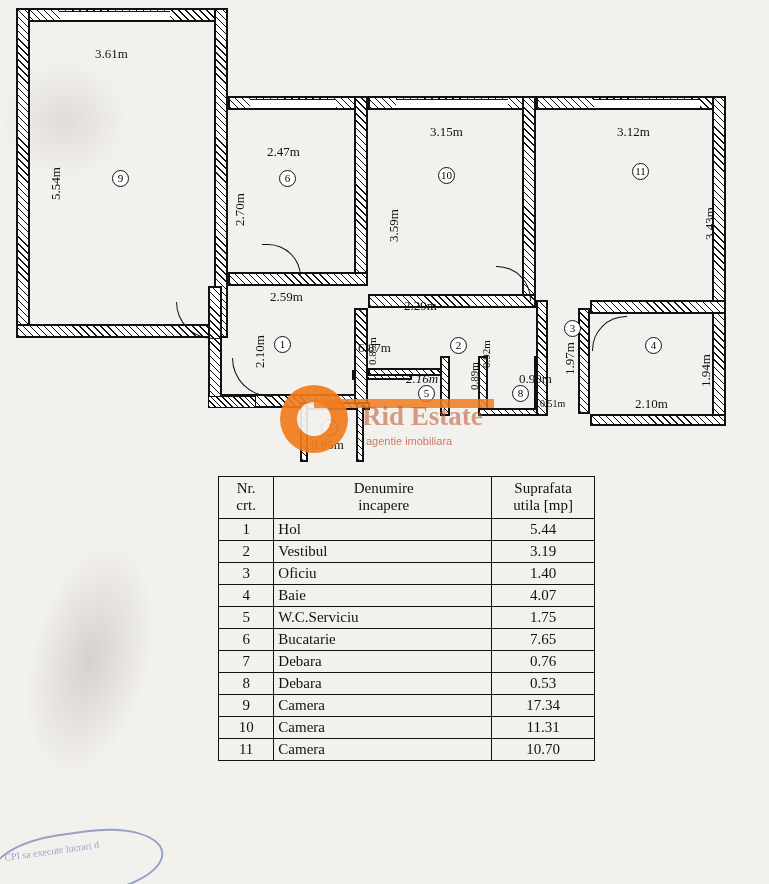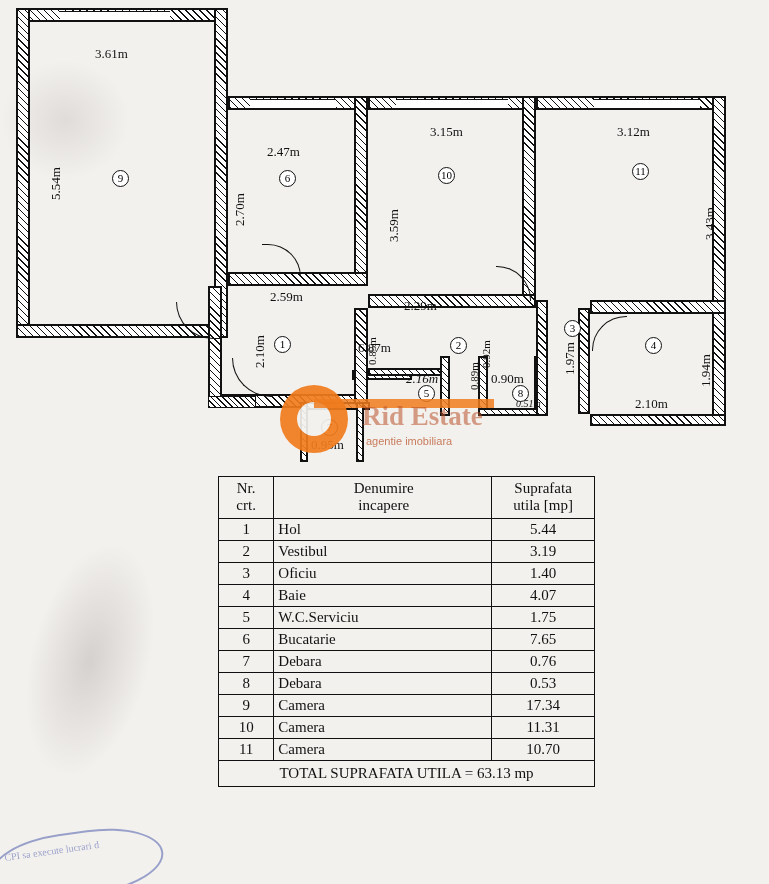--- a/index.html
+++ b/index.html
@@ -124,24 +124,24 @@
     <span class="dim" style="left:617px;top:124px;">3.12m</span>
     <span class="dim v" style="left:702px;top:240px;">3.43m</span>
     <span class="dim" style="left:270px;top:289px;">2.59m</span>
     <span class="dim" style="left:404px;top:298px;">2.29m</span>
     <span class="dim v" style="left:252px;top:368px;">2.10m</span>
     <span class="dim v" style="left:366px;top:365px;font-size:11px;">0.85m</span>
     <span class="dim v" style="left:480px;top:368px;font-size:11px;">0.92m</span>
     <span class="dim" style="left:358px;top:340px;">6.87m</span>
     <span class="dim" style="left:406px;top:371px;font-style:italic;">2.16m</span>
     <span class="dim v" style="left:468px;top:390px;font-size:11px;">0.89m</span>
-    <span class="dim" style="left:491px;top:371px;">0.90m</span>
+    <span class="dim" style="left:519px;top:371px;">0.90m</span>
     <span class="dim v" style="left:562px;top:375px;">1.97m</span>
     <span class="dim v" style="left:698px;top:387px;">1.94m</span>
-    <span class="dim" style="left:516px;top:398px;font-size:10px;font-style:italic;">0.51m</span>
+    <span class="dim" style="left:540px;top:398px;font-size:10px;">0.51m</span>
     <span class="dim" style="left:635px;top:396px;">2.10m</span>
     <span class="dim" style="left:311px;top:437px;">0.95m</span>
 
     <span class="num" style="left:112px;top:170px;">9</span>
     <span class="num" style="left:279px;top:170px;">6</span>
     <span class="num" style="left:438px;top:167px;">10</span>
     <span class="num" style="left:632px;top:163px;">11</span>
     <span class="num" style="left:274px;top:336px;">1</span>
     <span class="num" style="left:450px;top:337px;">2</span>
     <span class="num" style="left:564px;top:320px;">3</span>
@@ -224,23 +224,20 @@
         <td class="c-nr">10</td>
         <td class="c-name">Camera</td>
         <td class="c-area">11.31</td>
       </tr>
       <tr>
         <td class="c-nr">11</td>
         <td class="c-name">Camera</td>
         <td class="c-area">10.70</td>
       </tr>
 
-      <tr class="total">
-        <td colspan="3">TOTAL SUPRAFATA UTILA = 63.13 mp</td>
-      </tr>
     </tbody>
   </table>
 
   <div class="stamp">
     <span>CPI sa execute lucrari d</span>
   </div>
 
 </div>
 
 </body></html>

